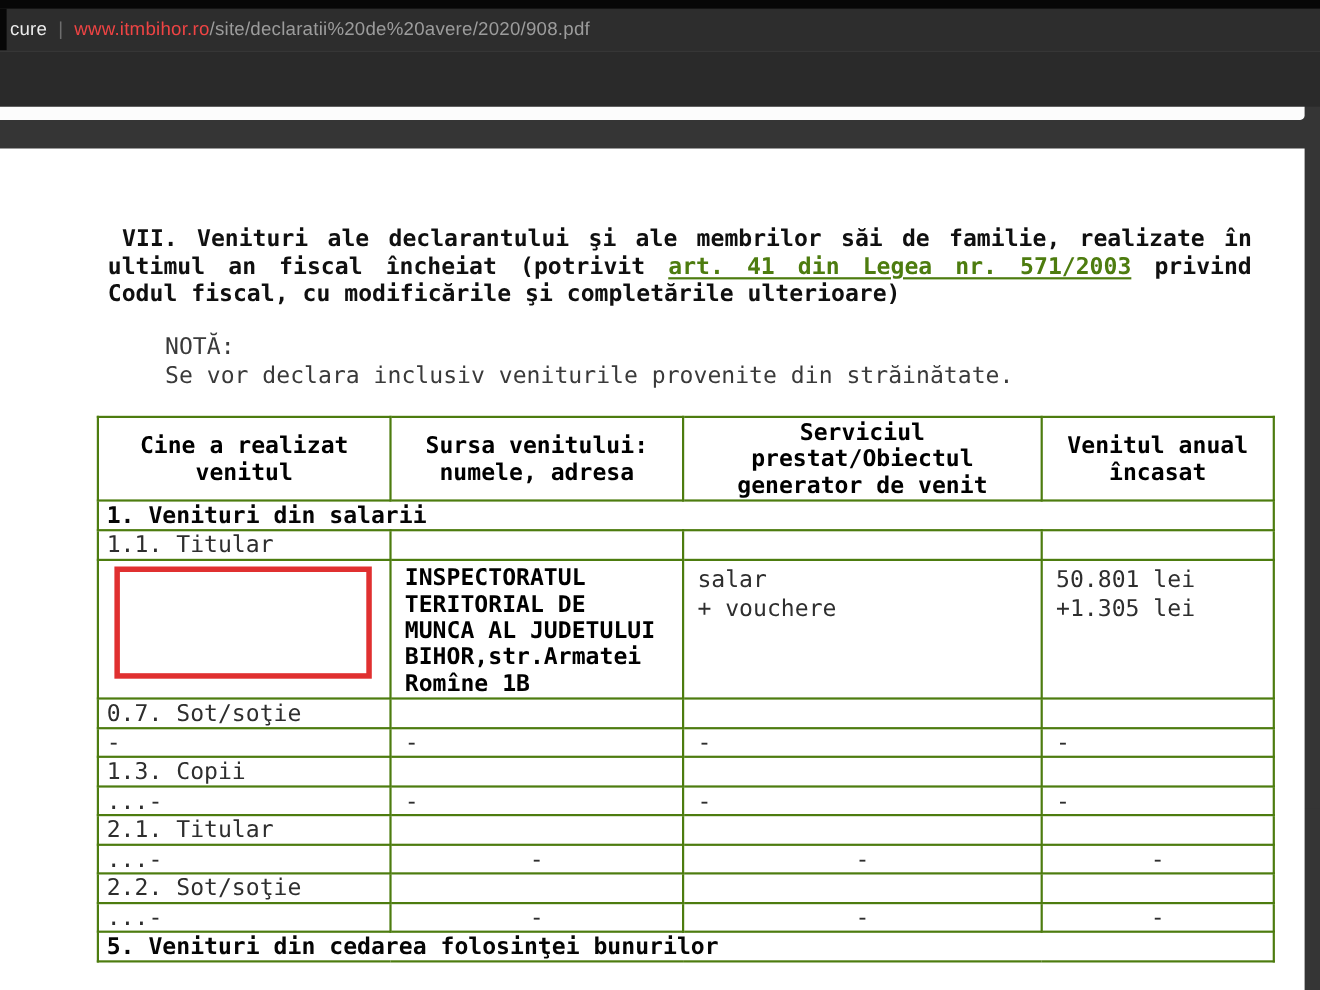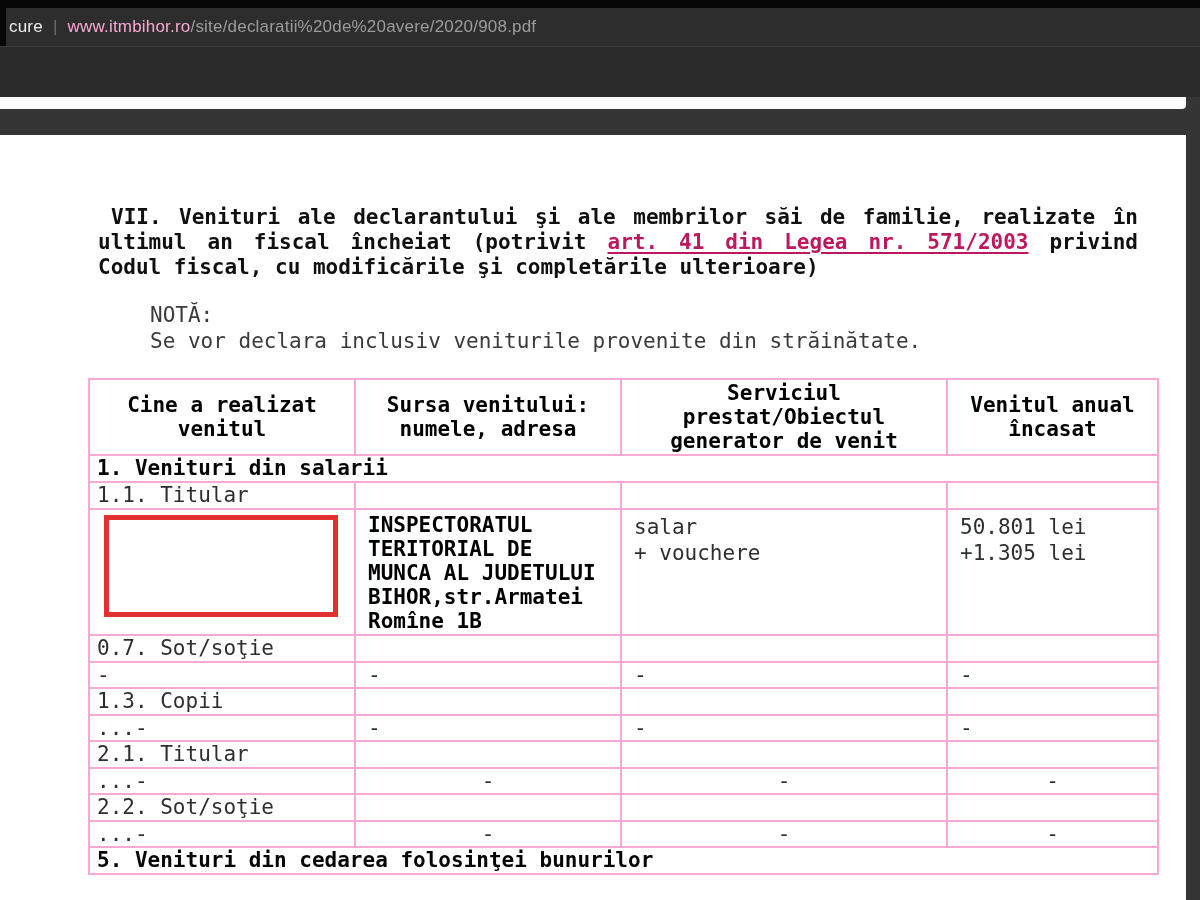--- a/index.html
+++ b/index.html
@@ -7,21 +7,21 @@
           background:#353535;font-family:"Liberation Sans",sans-serif;}
 
   
   .top-black{position:absolute;left:0;top:0;width:1200px;height:8px;background:#070707;}
   .addr-bar{position:absolute;left:0;top:8px;width:1200px;height:38px;background:#2d2d2d;
             border-bottom:1px solid #161616;display:flex;align-items:center;}
   .addr-notch{position:absolute;left:0;top:0;width:6px;height:38px;background:#070707;}
   .addr-text{margin-left:9px;font-size:17px;letter-spacing:.2px;white-space:nowrap;}
   .addr-prefix{color:#ececec;}
   .addr-sep{color:#6e6e6e;margin:0 10px;}
-  .addr-domain{color:#f9a8d4;}
+  .addr-domain{color:#ef4444;}
   .addr-path{color:#9c9c9c;}
 
   .pdf-toolbar{position:absolute;left:0;top:46px;width:1200px;height:52px;background:#2a2a2a;
                border-top:1px solid #3d3d3d;}
   .tb{position:absolute;display:flex;align-items:center;gap:9px;color:#e2e2e2;
       font-size:15.5px;cursor:default;}
   .tb svg{display:block;}
   .glyph-btn{position:absolute;color:#dedede;font-size:24px;line-height:24px;font-weight:400;}
   .tb-sep{position:absolute;top:60px;width:1px;height:24px;background:#545454;}
 
@@ -36,21 +36,21 @@
            color:#101010;line-height:25px;}
   .h-just{text-align:justify;text-align-last:justify;}
   .h-line1{text-indent:13px;}
   .law-link{text-decoration:underline;text-underline-offset:3px;cursor:pointer;}
 
   .nota{position:absolute;left:150px;top:167px;font-size:21px;color:#3a3a3a;line-height:26px;}
 
   .tbl-wrap{position:absolute;left:88px;top:243px;}
   table{border-collapse:collapse;table-layout:fixed;width:1069px;
         font-family:"DejaVu Sans Mono",monospace;font-size:21px;color:#2b2b2b;}
-  td{border:2px solid #f9a8d4;overflow:hidden;white-space:nowrap;}
+  td{border:2px solid #4d7c0f;overflow:hidden;white-space:nowrap;}
   td.th{font-weight:bold;text-align:center;height:68px;line-height:24px;color:#000;
         vertical-align:middle;}
   td.section-cell{font-weight:bold;color:#050505;height:23px;padding-left:7px;line-height:23px;}
   td.rowlabel{height:23px;padding-left:7px;color:#2e2e2e;line-height:23px;}
   td.blank{height:23px;}
   td.dashL{height:22px;padding-left:7px;line-height:22px;color:#2e2e2e;}
   td.dashL2{height:22px;padding-left:12px;line-height:22px;color:#2e2e2e;}
   td.dashC{height:22px;text-align:center;line-height:22px;color:#2e2e2e;}
   td.data-cell{vertical-align:top;height:120px;padding:4px 0 0 12px;line-height:26px;color:#2e2e2e;border-radius:13px;}
   td.data-cell.bold{font-weight:bold;line-height:24px;color:#000;padding-top:3px;}
@@ -137,21 +137,21 @@
 
   <div class="doc-area">
     <div class="prev-page"></div>
 
     <div class="pdf-page">
 
       <div class="heading">
         <div class="h-just h-line1">VII. Venituri ale declarantului şi ale membrilor săi de familie, realizate în</div>
         <div class="h-just">
           <span>ultimul an fiscal încheiat (potrivit</span>
-          <span class="law-link" style="color: #be185d;">art. 41 din Legea nr. 571/2003</span>
+          <span class="law-link" style="color: #4d7c0f;">art. 41 din Legea nr. 571/2003</span>
           <span>privind</span>
         </div>
         <div>Codul fiscal, cu modificările şi completările ulterioare)</div>
       </div>
 
       <div class="nota">
         <div>NOTĂ:</div>
         <div>Se vor declara inclusiv veniturile provenite din străinătate.</div>
       </div>
 

